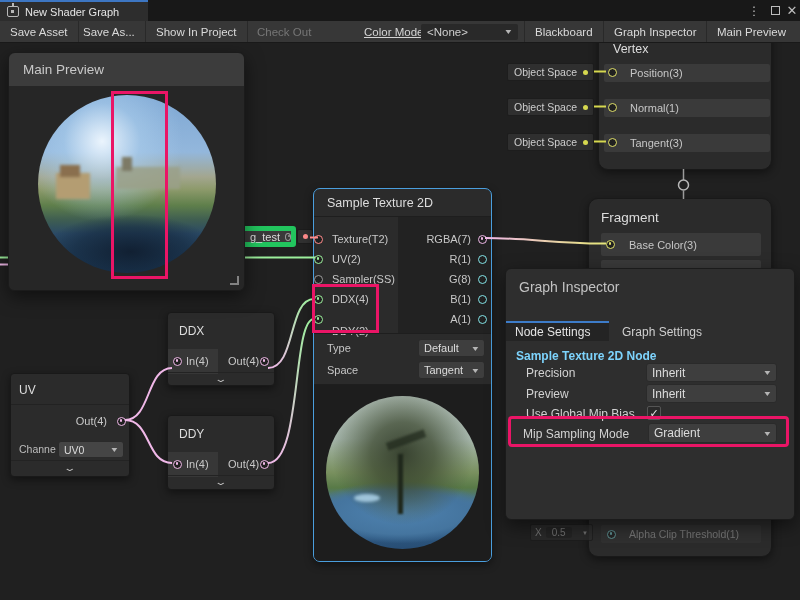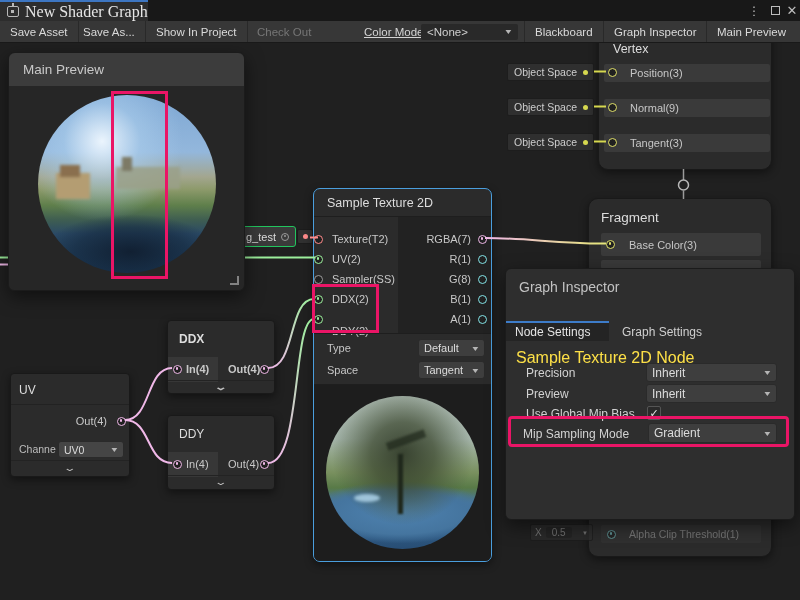--- a/index.html
+++ b/index.html
@@ -10,21 +10,21 @@
     font-family:"Liberation Sans", sans-serif;
     -webkit-font-smoothing:antialiased;
     color:#c8c8c8; font-size:11px;
   }
   
   #titlebar { position:absolute; left:0; top:0; width:800px; height:21px; background:#181818; z-index:40; }
   #doc-tab { position:absolute; left:0; top:0; width:148px; height:21px; background:#2d2d2d; border-top:2px solid #3d76c2; display:flex; align-items:center; }
   .tab-icon { width:12px; height:11px; margin-left:7px; position:relative; border:1.5px solid #b8b8b8; border-radius:2px; background:#2d2d2d; }
   .tab-icon:before { content:""; position:absolute; left:3px; top:2.5px; width:3px; height:3px; background:#b8b8b8; }
   .tab-icon:after { content:""; position:absolute; left:3.5px; top:-4px; width:2px; height:3px; background:#b8b8b8; }
-  #doc-tab span { margin-left:6px; font-size:16px; color:#e6e6e6; white-space:nowrap;font-family:Liberation Serif, serif; }
+  #doc-tab span { margin-left:6px; font-size:11px; color:#e6e6e6; white-space:nowrap; }
   .win-ctl { position:absolute; top:0; height:21px; display:flex; align-items:center; justify-content:center; color:#bdbdbd; cursor:default; }
   #win-kebab { left:746px; width:16px; font-size:12px; letter-spacing:0; }
   #win-max { left:766px; width:18px; }
   #win-max i { display:block; width:9px; height:9px; border:1.5px solid #bdbdbd; }
   #win-close { left:784px; width:16px; font-size:13px; }
   
   #toolbar { position:absolute; left:0; top:21px; width:800px; height:22px; background:#373737; border-bottom:1px solid #191919; z-index:40; font-size:11.5px; color:#dadada;padding-left:21px; }
   .tb-btn { position:absolute; top:0; height:21px; display:flex; align-items:center; padding:0 10px; cursor:pointer; border-right:1px solid #292929; }
   .tb-btn.noborder { border-right:none; }
   .tb-btn.disabled { color:#767676; cursor:default; }
@@ -114,21 +114,21 @@
   </svg>
 
   <div class="node" style="left:598px; top:10px; width:174px; height:160px; border-radius:10px;">
     <div class="node-title" style="position:absolute; left:14px; top:31px;">Vertex</div>
     <div class="prow" style="left:5px; top:53px; width:166px; height:18px;">
       <span class="port" style="left:4px; top:4px; color:#e0e06a;"></span>
       <span style="margin-left:26px;">Position(3)</span>
     </div>
     <div class="prow" style="left:5px; top:88px; width:166px; height:18px;">
       <span class="port" style="left:4px; top:4px; color:#e0e06a;"></span>
-      <span style="margin-left:26px;">Normal(9)</span>
+      <span style="margin-left:26px;">Normal(1)</span>
     </div>
     <div class="prow" style="left:5px; top:123px; width:166px; height:18px;">
       <span class="port" style="left:4px; top:4px; color:#e0e06a;"></span>
       <span style="margin-left:26px;">Tangent(3)</span>
     </div>
   </div>
 
   <div class="os-token" style="left:507px; top:63px; width:87px; height:18px;">
     <span>Object Space</span>
       <i class="os-dot"></i>
@@ -154,21 +154,21 @@
       <span style="margin-left:28px;">Alpha Clip Threshold(1)</span>
     </div>
   </div>
 
   <div class="dim" style="position:absolute; left:530px; top:524px; width:63px; height:17px; background:#2f2f2f; border:1px solid #1b1b1b; border-radius:2px; z-index:1; display:flex; align-items:center; font-size:10px; color:#9a9a9a; padding:0 4px;">
     <span>X</span>
     <span style="background:#262626; border-radius:2px; padding:0 6px; margin-left:4px;">0.5</span>
     <span class="arrow" style="font-size:6px; margin-left:auto;">▼</span>
   </div>
 
-  <div style="position:absolute; left:238px; top:226px; width:58px; height:21px; background:#3a3a3a; border:1px solid #22c55e; border-radius:3px; z-index:1; display:flex; align-items:center; color:#dcdcdc; font-size:11px; padding-left:7px;">
+  <div style="position:absolute; left:238px; top:226px; width:58px; height:21px; background:#3a3a3a; border:5px solid #22c55e; border-radius:3px; z-index:1; display:flex; align-items:center; color:#dcdcdc; font-size:11px; padding-left:7px;">
     <span>g_test</span>
     <span style="margin-left:5px; width:8px; height:8px; border:1.3px solid #9a9a9a; border-radius:50%; position:relative;">
         <i style="position:absolute; left:1.8px; top:1.8px; width:2px; height:2px; background:#9a9a9a; border-radius:50%;"></i>
       </span>
   </div>
   <div style="position:absolute; left:297px; top:229px; width:16px; height:15px; background:#303030; border:1px solid #1c1c1c; border-radius:2px; z-index:1;">
     <i style="position:absolute; left:4.5px; top:4px; width:5px; height:5px; border-radius:50%; background:#ff8b8b;"></i>
   </div>
 
   <div class="node" style="left:313px; top:188px; width:179px; height:374px; border:1.5px solid #4a9edd; border-radius:7px; overflow:hidden; z-index:1;">
@@ -178,21 +178,21 @@
 
     <div style="position:absolute; left:84px; top:28px; width:93px; height:116px; background:#222222;"></div>
 
     <span class="port" style="left:0px; top:45.5px; color:#ff8b8b;"></span>
     <span style="position:absolute; left:18px; top:44px;">Texture(T2)</span>
     <span class="port filled" style="left:0px; top:65.5px; color:#9cef9c;"></span>
     <span style="position:absolute; left:18px; top:64px;">UV(2)</span>
     <span class="port" style="left:0px; top:85.5px; color:#9a9a9a;"></span>
     <span style="position:absolute; left:18px; top:84px;">Sampler(SS)</span>
     <span class="port filled" style="left:0px; top:105.5px; color:#9cef9c;"></span>
-    <span style="position:absolute; left:18px; top:104px;">DDX(2)</span>
+    <span style="position:absolute; left:18px; top:104px;">DDX(4)</span>
     <span class="port filled" style="left:0px; top:125.5px; color:#9cef9c;"></span>
     <span style="position:absolute; left:18px; top:136px;">DDY(2)</span>
 
     <span style="position:absolute; right:20px; top:44px;">RGBA(7)</span>
     <span class="port filled" style="right:4px; top:45.5px; color:#f0b8e8;"></span>
     <span style="position:absolute; right:20px; top:64px;">R(1)</span>
     <span class="port" style="right:4px; top:65.5px; color:#84e4e7;"></span>
     <span style="position:absolute; right:20px; top:84px;">G(8)</span>
     <span class="port" style="right:4px; top:85.5px; color:#84e4e7;"></span>
     <span style="position:absolute; right:20px; top:104px;">B(1)</span>
@@ -215,21 +215,21 @@
 
     <div style="position:absolute; left:0; top:196px; right:0; bottom:0; background:#1d1d1d;">
       <div id="st-sphere" style="left:12px; top:11px; width:153px; height:153px;">
         <i class="trunk" style="left:72px; top:58px; width:5px; height:60px;"></i>
         <i class="trunk" style="left:60px; top:40px; width:40px; height:8px; transform:rotate(-20deg); opacity:.7;"></i>
         <i class="pool-glare" style="left:28px; top:98px; width:26px; height:8px;"></i>
       </div>
     </div>
   </div>
 
-  <div class="node" style="left:167px; top:320px; width:108px; height:74px; border-radius:4px;font-weight:bold;">
+  <div class="node" style="left:167px; top:312px; width:108px; height:74px; border-radius:4px;">
     <div class="node-title" style="position:absolute; left:11px; top:11px; font-size:12px;">DDX</div>
     <div style="position:absolute; left:0; top:36px; width:50px; height:25px; background:#373737;"></div>
     <span class="port filled" style="left:5px; top:43.5px; color:#f0b8e8;"></span>
     <span style="position:absolute; left:18px; top:42px;">In(4)</span>
     <span style="position:absolute; left:60px; top:42px;">Out(4)</span>
     <span class="port filled" style="left:92px; top:43.5px; color:#f0b8e8;"></span>
     <div class="chev-row" style="height:13px;">
         <span class="chev">⌄</span>
       </div>
   </div>
@@ -281,21 +281,21 @@
     <div style="position:absolute; left:0; top:0; right:0; height:52px; cursor:move;">
       <span style="position:absolute; left:13px; top:10px; font-size:14px; color:#c2c2c2;">Graph Inspector</span>
     </div>
     <div id="gi-tabline" style="left:0px; top:52px; width:103px; height:2px;"></div>
     <div class="gi-tab" style="left:0px; top:54px; width:103px; height:18px; background:#242424; color:#e4e4e4; padding-left:9px;">
       <span>Node Settings</span>
     </div>
     <div class="gi-tab" style="left:103px; top:54px; width:112px; height:18px; color:#cfcfcf; padding-left:13px;">
       <span>Graph Settings</span>
     </div>
-    <span style="position:absolute; left:10px; top:80px; font-size:16px; font-weight:normal; color:#fde047;">Sample Texture 2D Node</span>
+    <span style="position:absolute; left:10px; top:80px; font-size:12px; font-weight:bold; color:#7dd3fc;">Sample Texture 2D Node</span>
     <span class="gi-row-label" style="left:20px; top:97px;">Precision</span>
     <div class="dd gi-dd" style="left:140px; top:94px; width:131px; height:19px;">
       <span>Inherit</span>
         <span class="arrow">▼</span>
     </div>
     <span class="gi-row-label" style="left:20px; top:118px;">Preview</span>
     <div class="dd gi-dd" style="left:140px; top:115px; width:131px; height:19px;">
       <span>Inherit</span>
         <span class="arrow">▼</span>
     </div>

